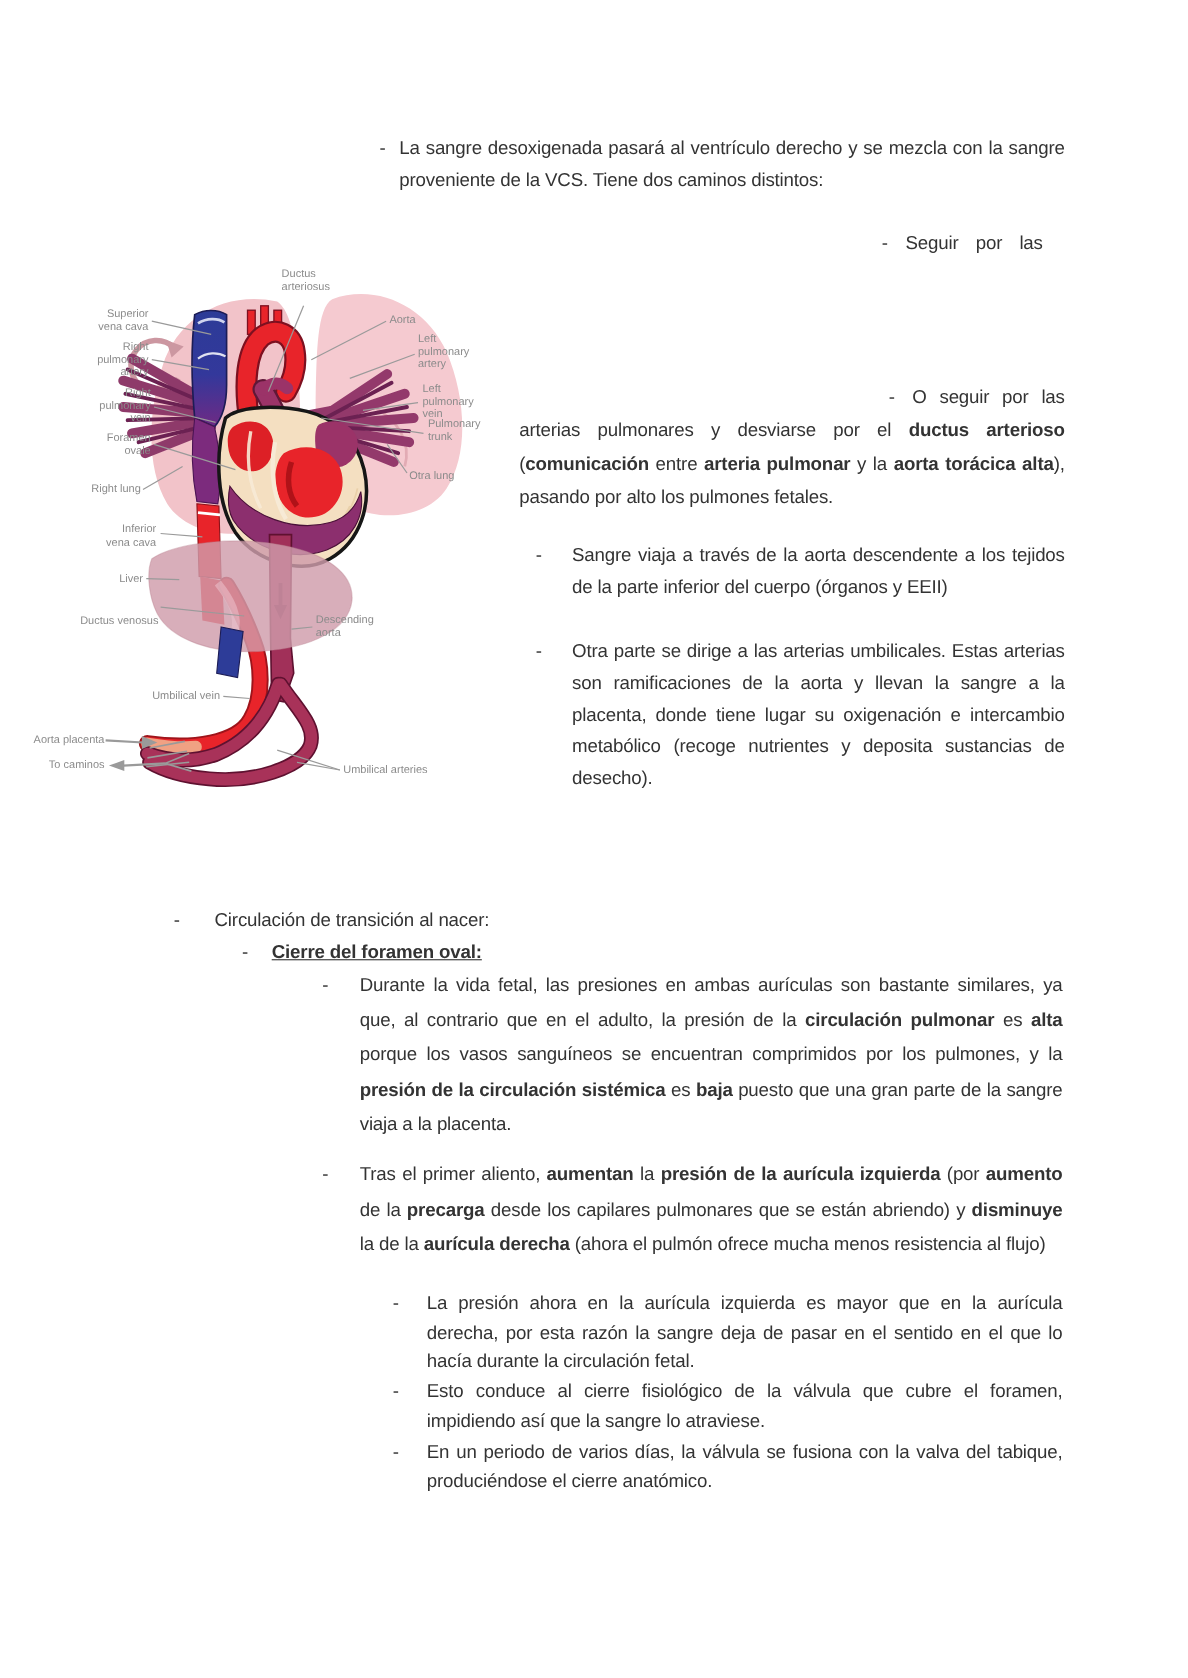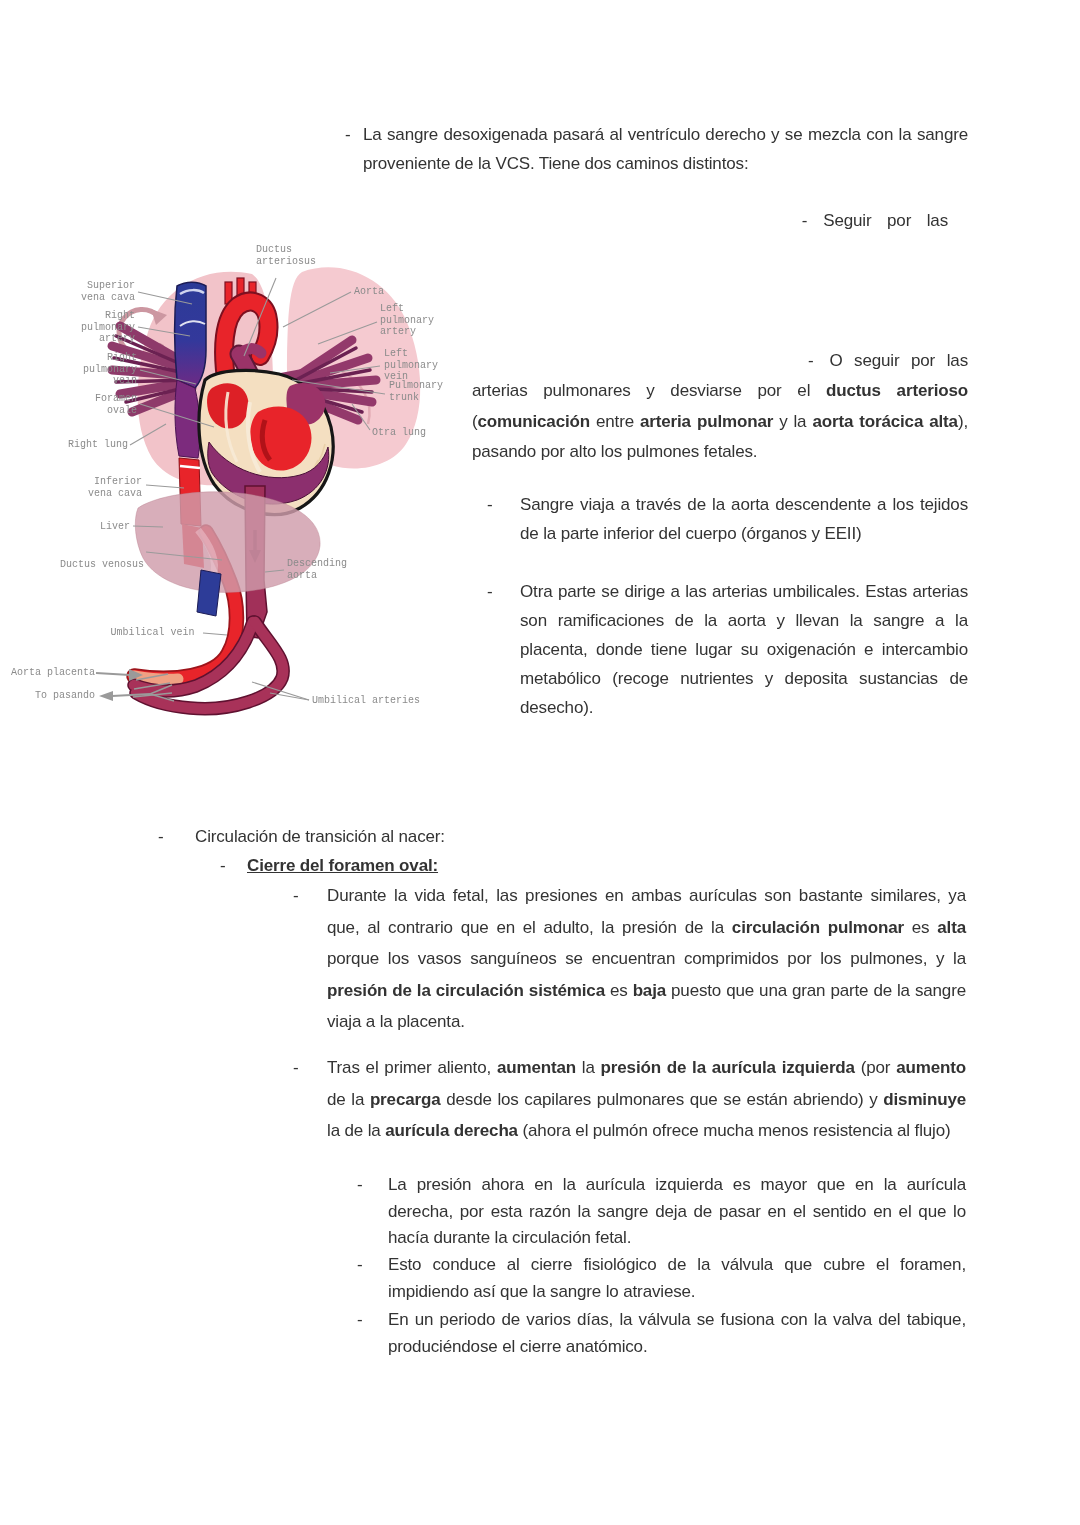--- a/index.html
+++ b/index.html
@@ -17,21 +17,21 @@
   .rline .dash{margin-right:16px;}
   .lh29{line-height:29px;}
   .lh30{line-height:30.5px;}
   .lh31{line-height:31.5px;}
   .lh27{line-height:26.5px;}
   .lbl{
     position:absolute;font-size:10px;line-height:11.5px;color:#8b8b8b;
     white-space:pre-line;letter-spacing:0;
   }
   .lbl.r{text-align:right;}
-  .diagram{position:absolute;left:0;top:230px;width:445px;height:500px;font-family:Liberation Mono, monospace;}
+  .diagram{position:absolute;left:0;top:230px;width:445px;height:500px;}
   .diagram svg{position:absolute;left:0;top:0;}
 </style>
 </head>
 <body>
 
 <div class="page">
 
   <div class="blk bullet lh29" style="left:345px;top:120px;width:623px;">
     <span class="dash" style="width:18px;">-</span>
     <div class="txt">La sangre desoxigenada pasará al ventrículo derecho y se mezcla con la sangre proveniente de la VCS. Tiene dos caminos distintos:</div>
@@ -214,23 +214,23 @@
     <div class="lbl" style="left:389px;top:150px;">Pulmonary
 trunk</div>
     <div class="lbl r" style="left:45px;top:209px;width:83px;">Right lung</div>
     <div class="lbl" style="left:372px;top:197px;">Otra lung</div>
     <div class="lbl r" style="left:62px;top:246px;width:80px;">Inferior
 vena cava</div>
     <div class="lbl r" style="left:50px;top:291px;width:80px;">Liver</div>
     <div class="lbl r" style="left:40px;top:317px;width:104px;margin-top:12px;">Ductus venosus</div>
     <div class="lbl" style="left:287px;top:328px;">Descending
 aorta</div>
-    <div class="lbl r" style="left:105px;top:397px;width:95px;text-align:center;">Umbilical vein</div>
+    <div class="lbl r" style="left:105px;top:397px;width:95px;">Umbilical vein</div>
     <div class="lbl r" style="left:10px;top:437px;width:85px;">Aorta placenta</div>
-    <div class="lbl r" style="left:10px;top:460px;width:85px;">To pasando</div>
+    <div class="lbl r" style="left:10px;top:460px;width:85px;">To caminos</div>
     <div class="lbl" style="left:312px;top:465px;">Umbilical arteries</div>
   </div>
 
   <div class="blk bullet lh29" style="left:158px;top:822px;width:700px;">
     <span class="dash" style="width:37px;">-</span>
     <div class="txt left"><span style="font-weight: 400;">Circulación de transición</span><span> al nacer:</span></div>
   </div>
 
   <div class="blk bullet lh29" style="left:220px;top:851px;width:640px;">
     <span class="dash" style="width:27px;">-</span>

